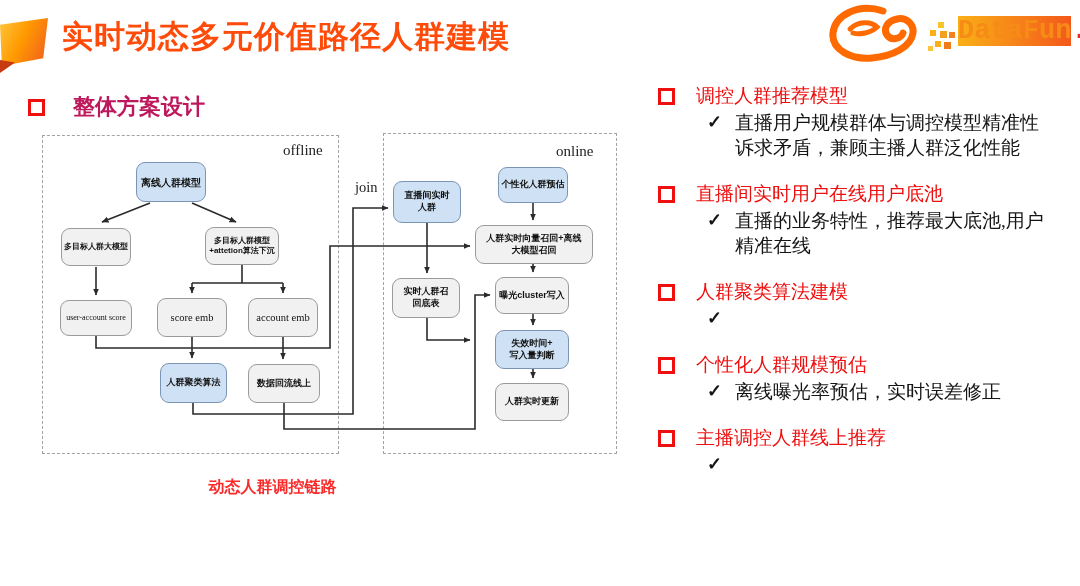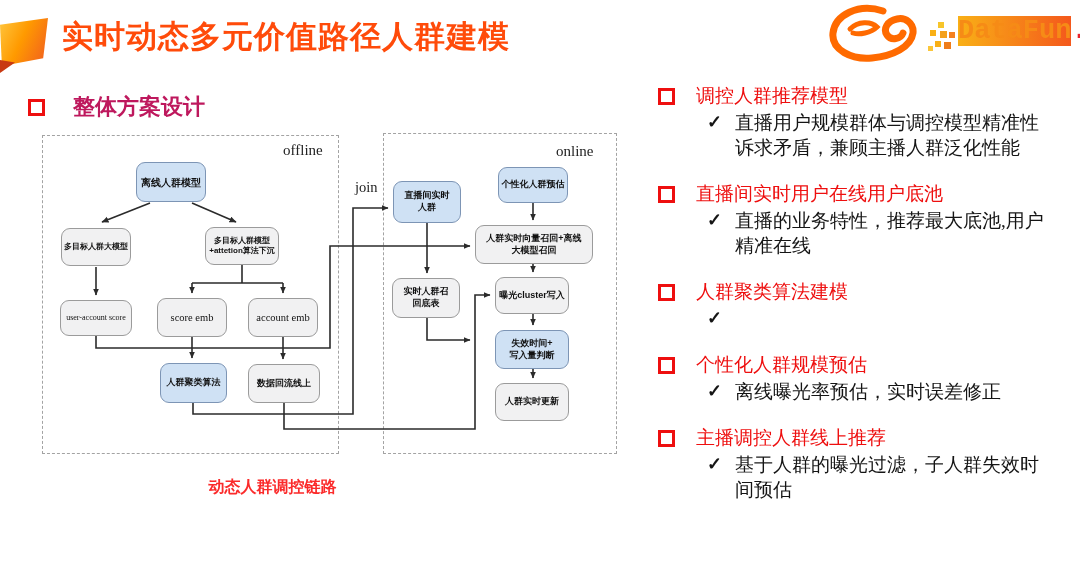--- a/index.html
+++ b/index.html
@@ -189,18 +189,17 @@
       </div>
     </div>
 
     <div class="bullet-group">
       <div class="bullet-heading">
         <span class="sq"></span>
         <span>主播调控人群线上推荐</span>
       </div>
       <div class="bullet-item">
         <span class="check">✓</span>
-        <span class="txt">基于人群的曝光过滤，子人群失效时间预估</span>
       </div>
     </div>
 
   </div>
 </div>
 
 </body></html>

